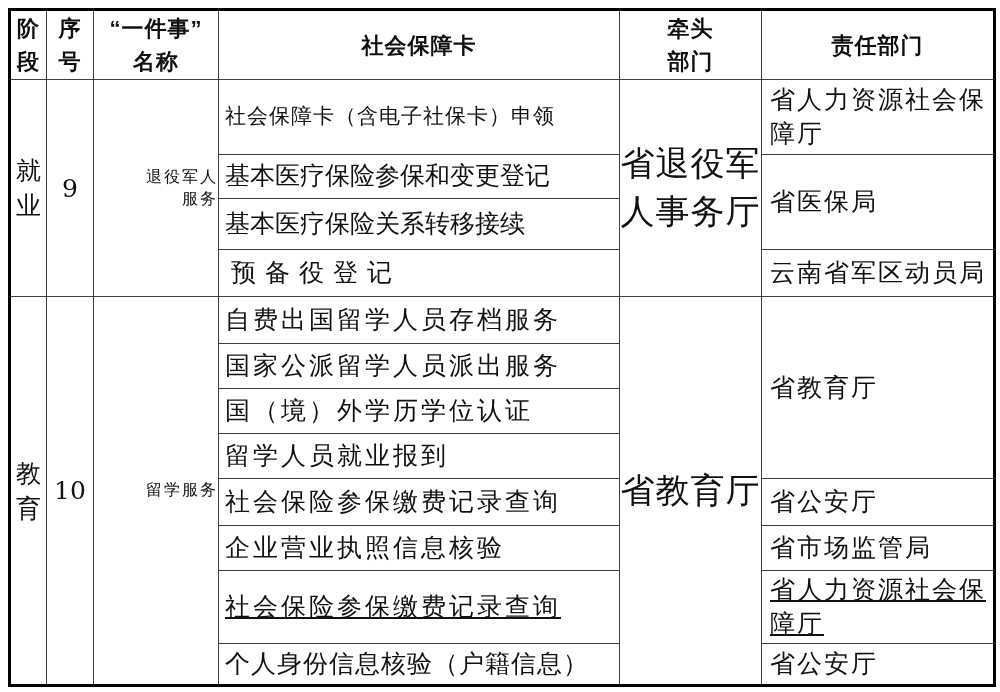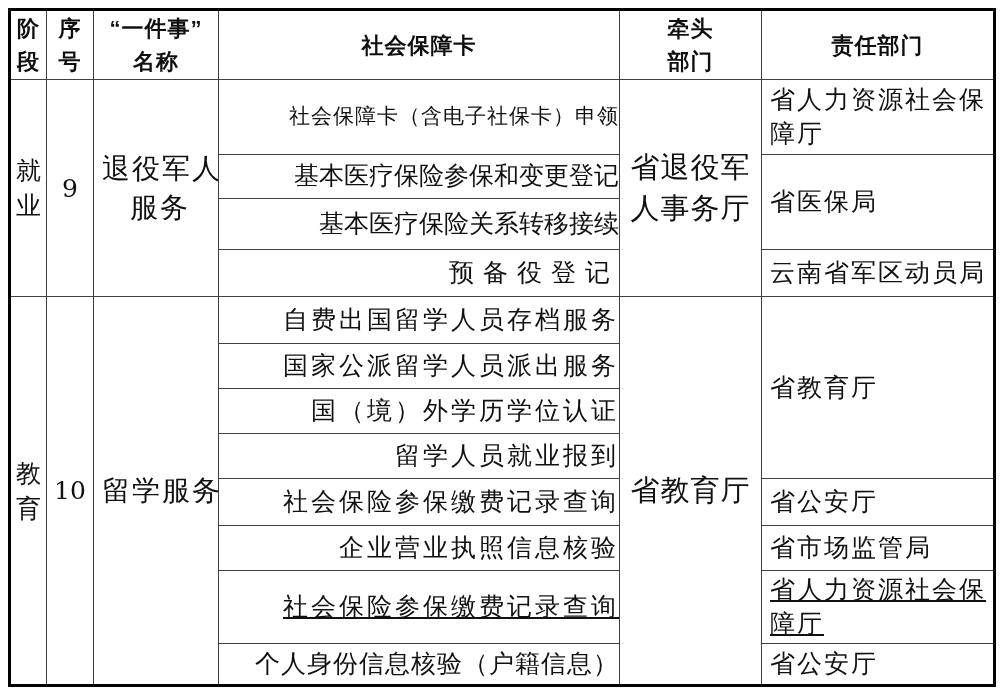--- a/index.html
+++ b/index.html
@@ -45,40 +45,40 @@
     text-align: center;
     font-size: 25px;
     line-height: 1.4;
     letter-spacing: 0;
   }
   td.num {
     text-align: center;
     font-size: 25px;
   }
   td.name {
-    text-align: center;
+    text-align: right;
     padding-left: 8px;
-    font-size: 28px;
+    font-size: 16px;
     letter-spacing: 2px;
     line-height: 1.4;
   }
   td.item {
-    text-align: right;
+    text-align: left;
     padding-left: 6px;
     font-size: 25px;
     letter-spacing: 3px;
     line-height: 1.3;
   }
   td.item--fit  { font-size: 21px; letter-spacing: 1px; }
   td.item--tight{ letter-spacing: 0; margin-top: 43px; }
   td.item--mid  { letter-spacing: 1px; }
   td.item--wide { letter-spacing: 9px; padding-left: 12px; }
   td.lead {
     text-align: center;
-    font-size: 29px;
+    font-size: 34px;
     letter-spacing: 1px;
     line-height: 1.4;
   }
   td.resp {
     text-align: left;
     padding-left: 8px;
     font-size: 25px;
     letter-spacing: 2px;
     line-height: 1.35;
   }

